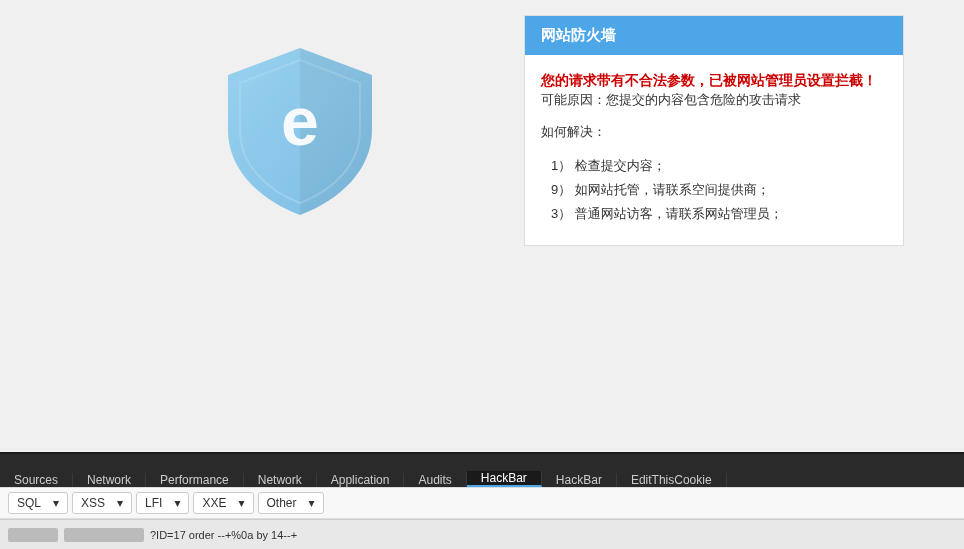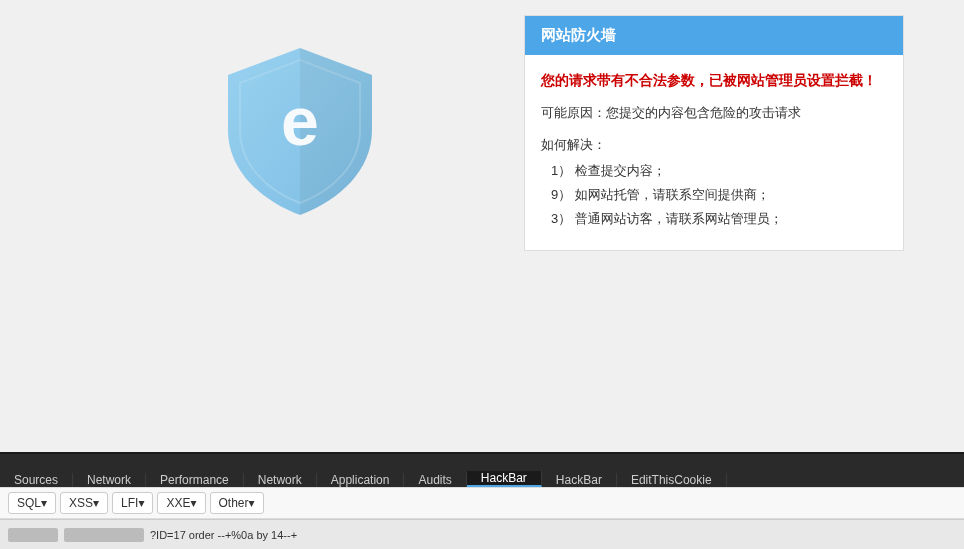--- a/index.html
+++ b/index.html
@@ -54,34 +54,34 @@
     }
 
     .firewall-body {
       padding: 16px;
     }
 
     .firewall-title-red {
       color: #cc0000;
       font-size: 14px;
       font-weight: bold;
-      margin-bottom: 13px;
+      margin-bottom: 0;
       line-height: 1.4;
     }
 
     .firewall-reason {
       color: #333;
       font-size: 13px;
       margin-bottom: 14px;
     }
 
     .firewall-howto {
       color: #333;
       font-size: 13px;
-      margin-bottom: 8px;
+      margin-bottom: 16px;
     }
 
     .firewall-steps {
       color: #333;
       font-size: 13px;
       padding-left: 10px;
     }
 
     .firewall-steps li {
       margin-bottom: 6px;
@@ -128,21 +128,21 @@
 
     .hack-dropdown {
       background: white;
       border: 1px solid #ccc;
       border-radius: 3px;
       padding: 3px 8px;
       font-size: 12px;
       cursor: pointer;
       display: flex;
       align-items: center;
-      gap: 0;
+      gap: 12px;
       color: #333;
     }
 
     
     .url-bar {
       background: #e8e8e8;
       height: 30px;
       display: flex;
       align-items: center;
       padding: 0 8px;

